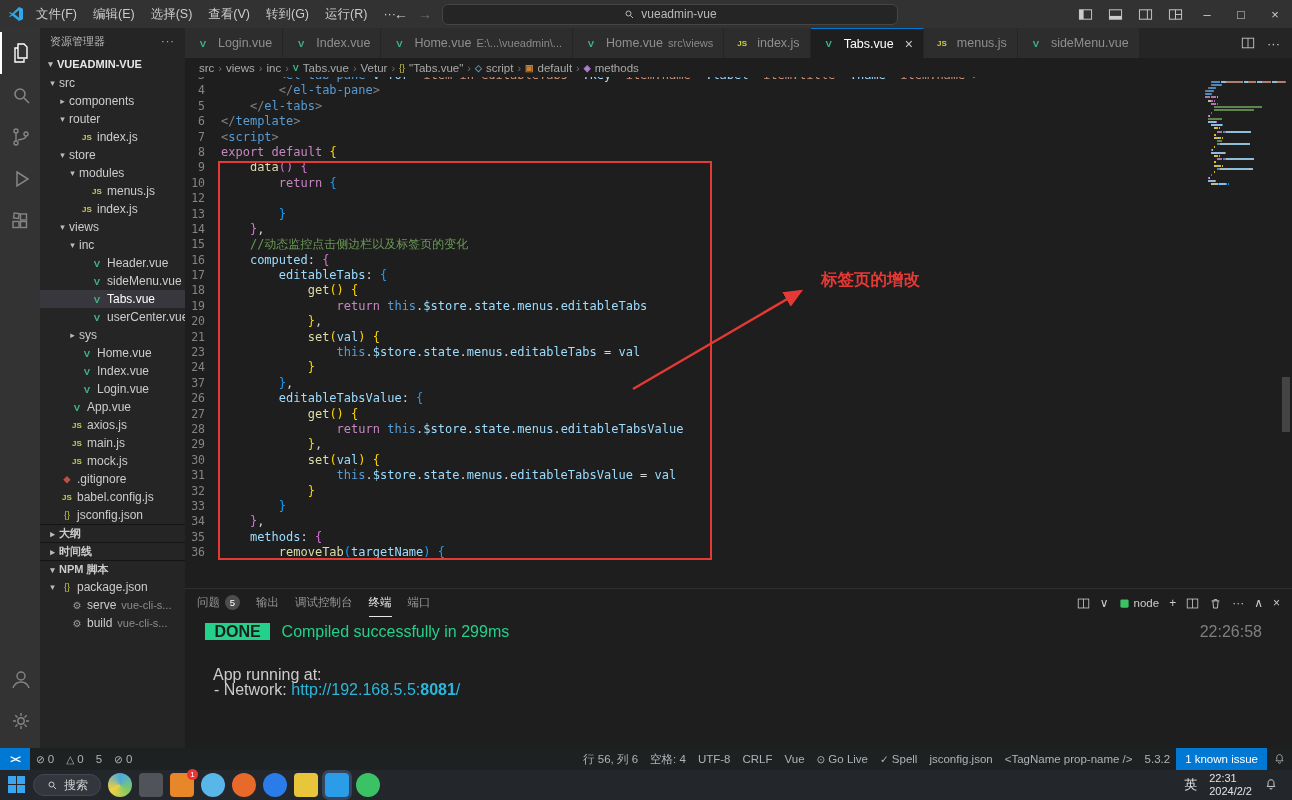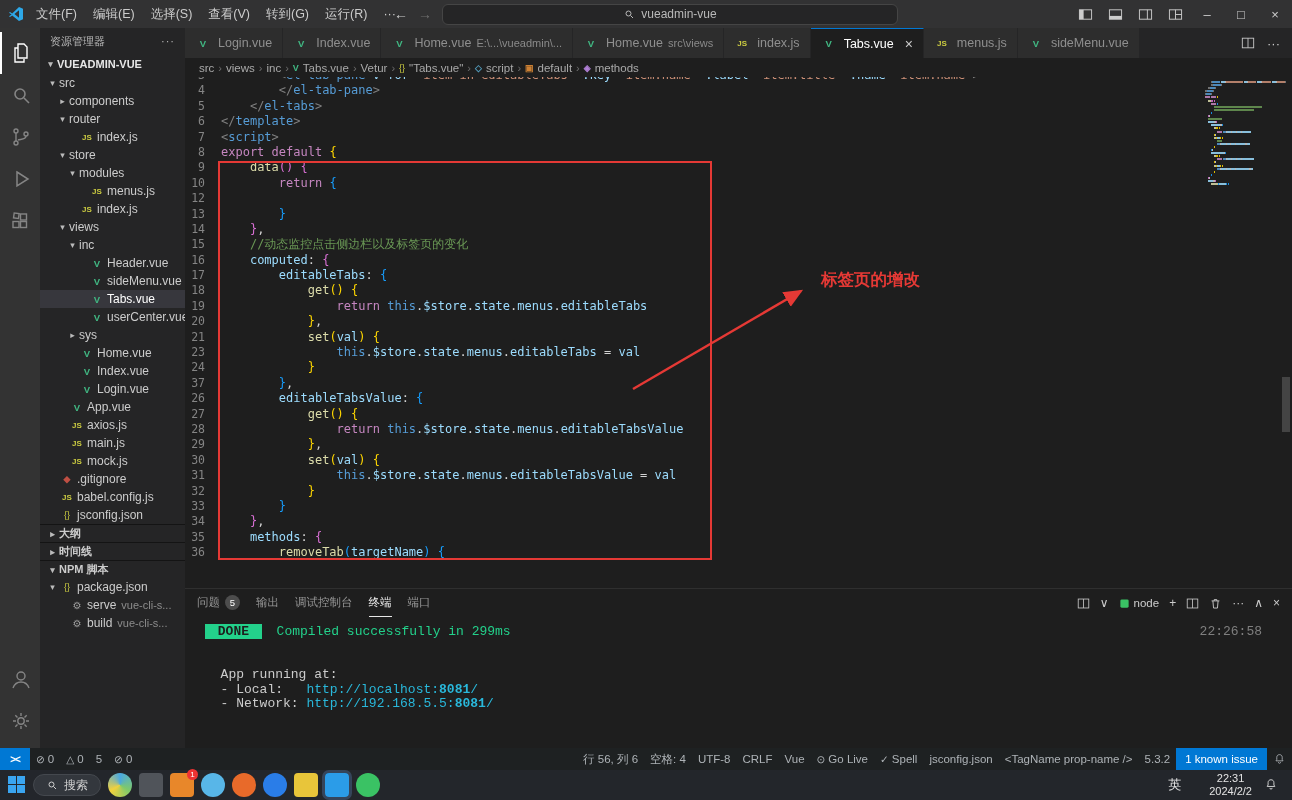--- a/index.html
+++ b/index.html
@@ -84,21 +84,21 @@
 
   
   .panel{height:160px;flex:none;background:#1e1e1e;border-top:1px solid #2f2f2f;display:flex;flex-direction:column;}
   .panel-header{height:28px;display:flex;align-items:center;padding:0 12px;flex:none;}
   .panel-tabs{display:flex;align-items:center;gap:16px;height:100%;}
   .p-tab{display:flex;align-items:center;gap:5px;height:100%;font-size:11.5px;color:#969696;cursor:pointer;border-bottom:1px solid transparent;}
   .p-tab.active{color:#e7e7e7;border-bottom:1px solid #e7e7e7;align-items:center;}
   .p-badge{background:#4d4d4d;color:#ffffff;border-radius:50%;width:15px;height:15px;font-size:9.5px;display:flex;align-items:center;justify-content:center;}
   .panel-actions{margin-left:auto;display:flex;align-items:center;gap:10px;color:#cccccc;font-size:12px;}
   .panel-actions .node-chip{display:flex;align-items:center;gap:4px;font-size:11.5px;color:#cccccc;}
-  .terminal{flex:1;font-family:Liberation Mono, monospace;font-size:13px;line-height:14.4px;padding:8px 20px;position:relative;color:#cccccc;}
+  .terminal{flex:1;font-family:Liberation Sans, sans-serif;font-size:16px;line-height:14.4px;padding:8px 20px;position:relative;color:#cccccc;}
   .tline{height:14.4px;white-space:pre;}
   .done-badge{background:#23d18b;color:#1e1e1e;font-weight:bold;padding:0 5px;margin-right:7px;}
   .done-text{color:#23d18b;}
   .turl{color:#29b8db;}
   .term-time{position:absolute;right:30px;top:8px;color:#7f7f7f;}
 
   
   .statusbar{height:22px;flex:none;background:#1e2122;display:flex;align-items:center;font-size:11.5px;color:#aeb3b7;}
   .remote-chip{background:#0078d4;color:#ffffff;height:100%;width:30px;display:flex;align-items:center;justify-content:center;font-size:10px;font-weight:bold;letter-spacing:-1px;cursor:pointer;flex:none;}
   .st-item{display:flex;align-items:center;gap:3px;padding:0 6px;height:100%;cursor:pointer;white-space:nowrap;}
@@ -109,21 +109,21 @@
   
   .taskbar{height:30px;flex:none;background:#23262b;display:flex;align-items:center;padding:0 8px;gap:7px;}
   .start-logo{width:18px;height:18px;display:grid;grid-template-columns:8px 8px;grid-template-rows:8px 8px;gap:1px;cursor:pointer;}
   .start-logo span{background:#3aa5f0;}
   .tk-search{height:22px;border-radius:11px;background:#33373d;border:1px solid #44484e;display:flex;align-items:center;gap:6px;padding:0 12px;color:#d0d0d0;font-size:12px;cursor:pointer;}
   .tk-app{width:24px;height:24px;border-radius:4px;position:relative;cursor:pointer;flex:none;}
   .tk-app.circle{border-radius:50%;}
   .tk-app.active{outline:3px solid rgba(90,130,180,.35);background-clip:padding-box;}
   .tk-badge{position:absolute;top:-4px;right:-4px;background:#e33;color:#fff;font-size:8px;border-radius:50%;width:11px;height:11px;display:flex;align-items:center;justify-content:center;}
   .tk-right{margin-left:auto;display:flex;align-items:center;gap:12px;color:#e3e3e3;padding-right:6px;}
-  .tk-time{font-size:11px;line-height:13px;text-align:center;margin-left:16px;}
+  .tk-time{font-size:11px;line-height:13px;text-align:left;}
 </style>
 </head>
 <body>
 
 <div class="titlebar">
   <div class="tb-left">
     <span>
       <svg width="16" height="16" viewBox="0 0 16 16">
           <path d="M11 1L4.2 7.6 2 6 1 6.8l2.6 1.7L1 10.2l1 .8 2.2-1.6L11 15l4-1.8V2.8L11 1zm0 3.2v7.6L6.4 8 11 4.2z" fill="#2da8e8"></path>
         </svg>
@@ -905,21 +905,20 @@
           <span>∧</span>
           <span>×</span>
         </div>
       </div>
       <div class="terminal">
         <div>
             <div class="tline"><span class="done-badge"> DONE </span><span class="done-text"> Compiled successfully in 299ms</span></div>
             <div class="tline"></div>
             <div class="tline"></div>
             <div class="tline">  App running at:</div>
-            <div class="tline"><span>  - Local:   </span><span class="turl"><span>http://localhost:</span><span style="font-weight: bold;">8081</span><span>/</span></span></div>
             <div class="tline"><span>  - Network: </span><span class="turl"><span>http://192.168.5.5:</span><span style="font-weight: bold;">8081</span><span>/</span></span></div>
           </div>
         <span class="term-time">22:26:58</span>
       </div>
     </div>
   </div>
 </div>
 
 <div class="statusbar">
   <span class="remote-chip">&gt;&lt;</span>

